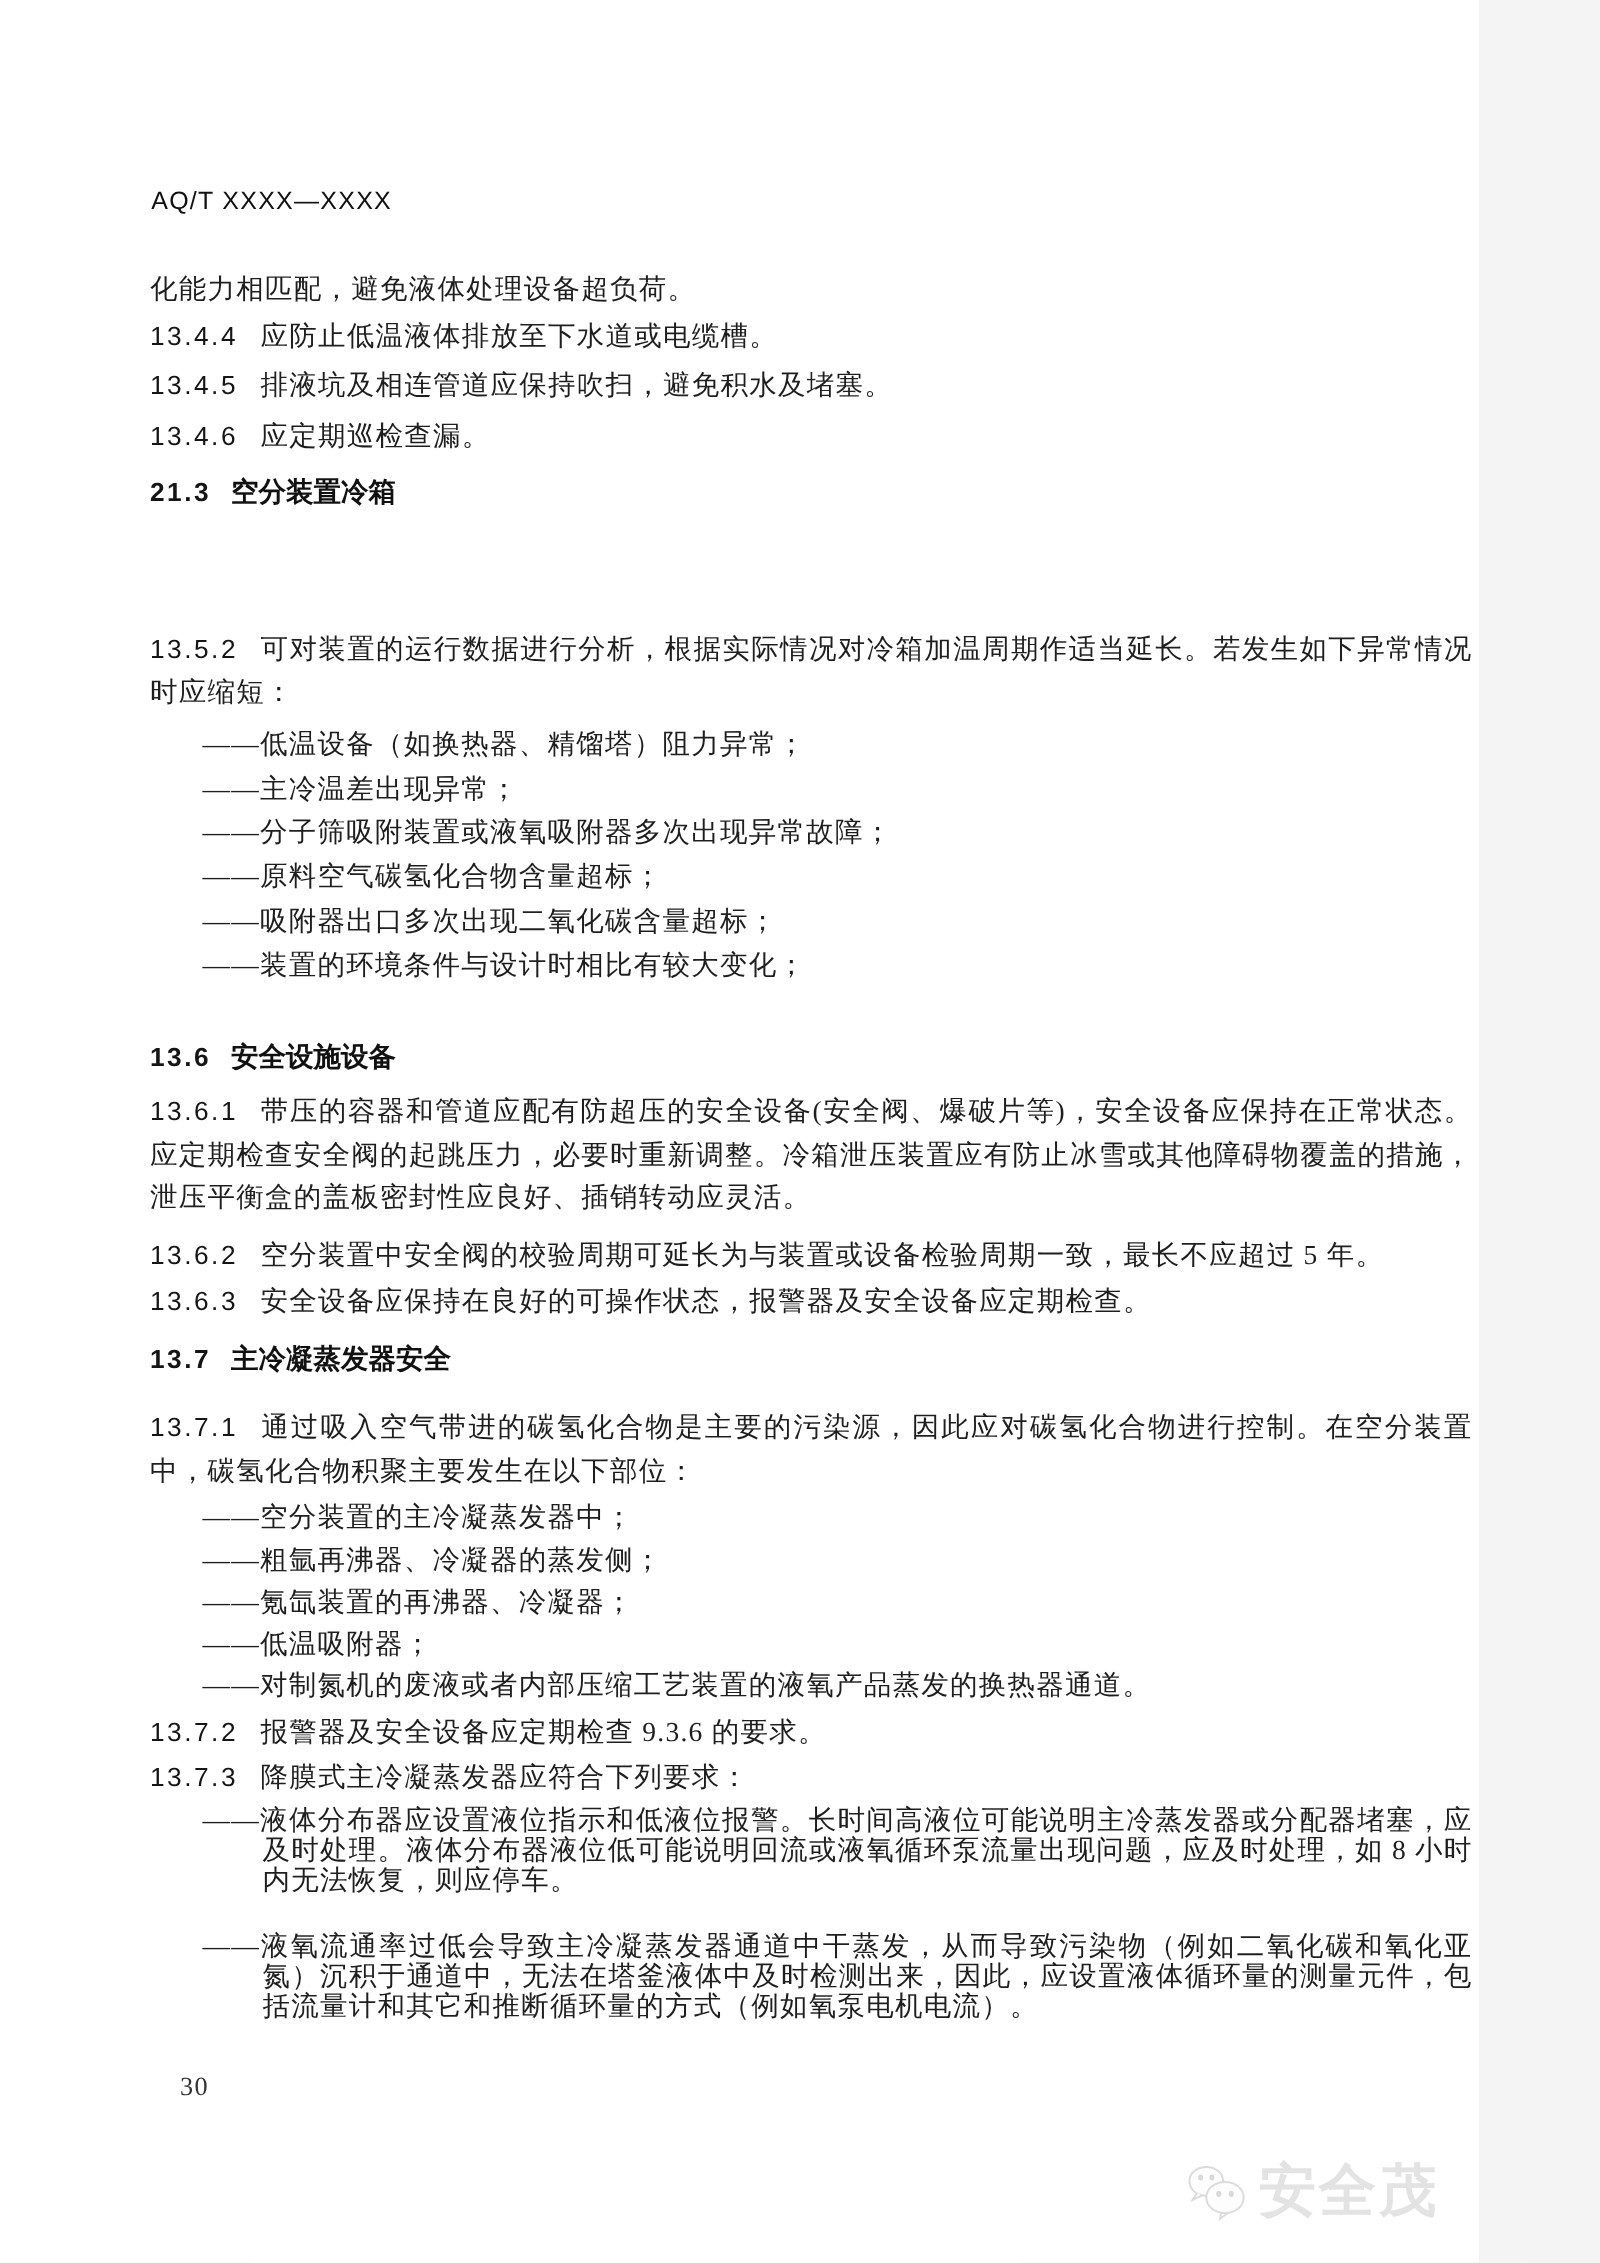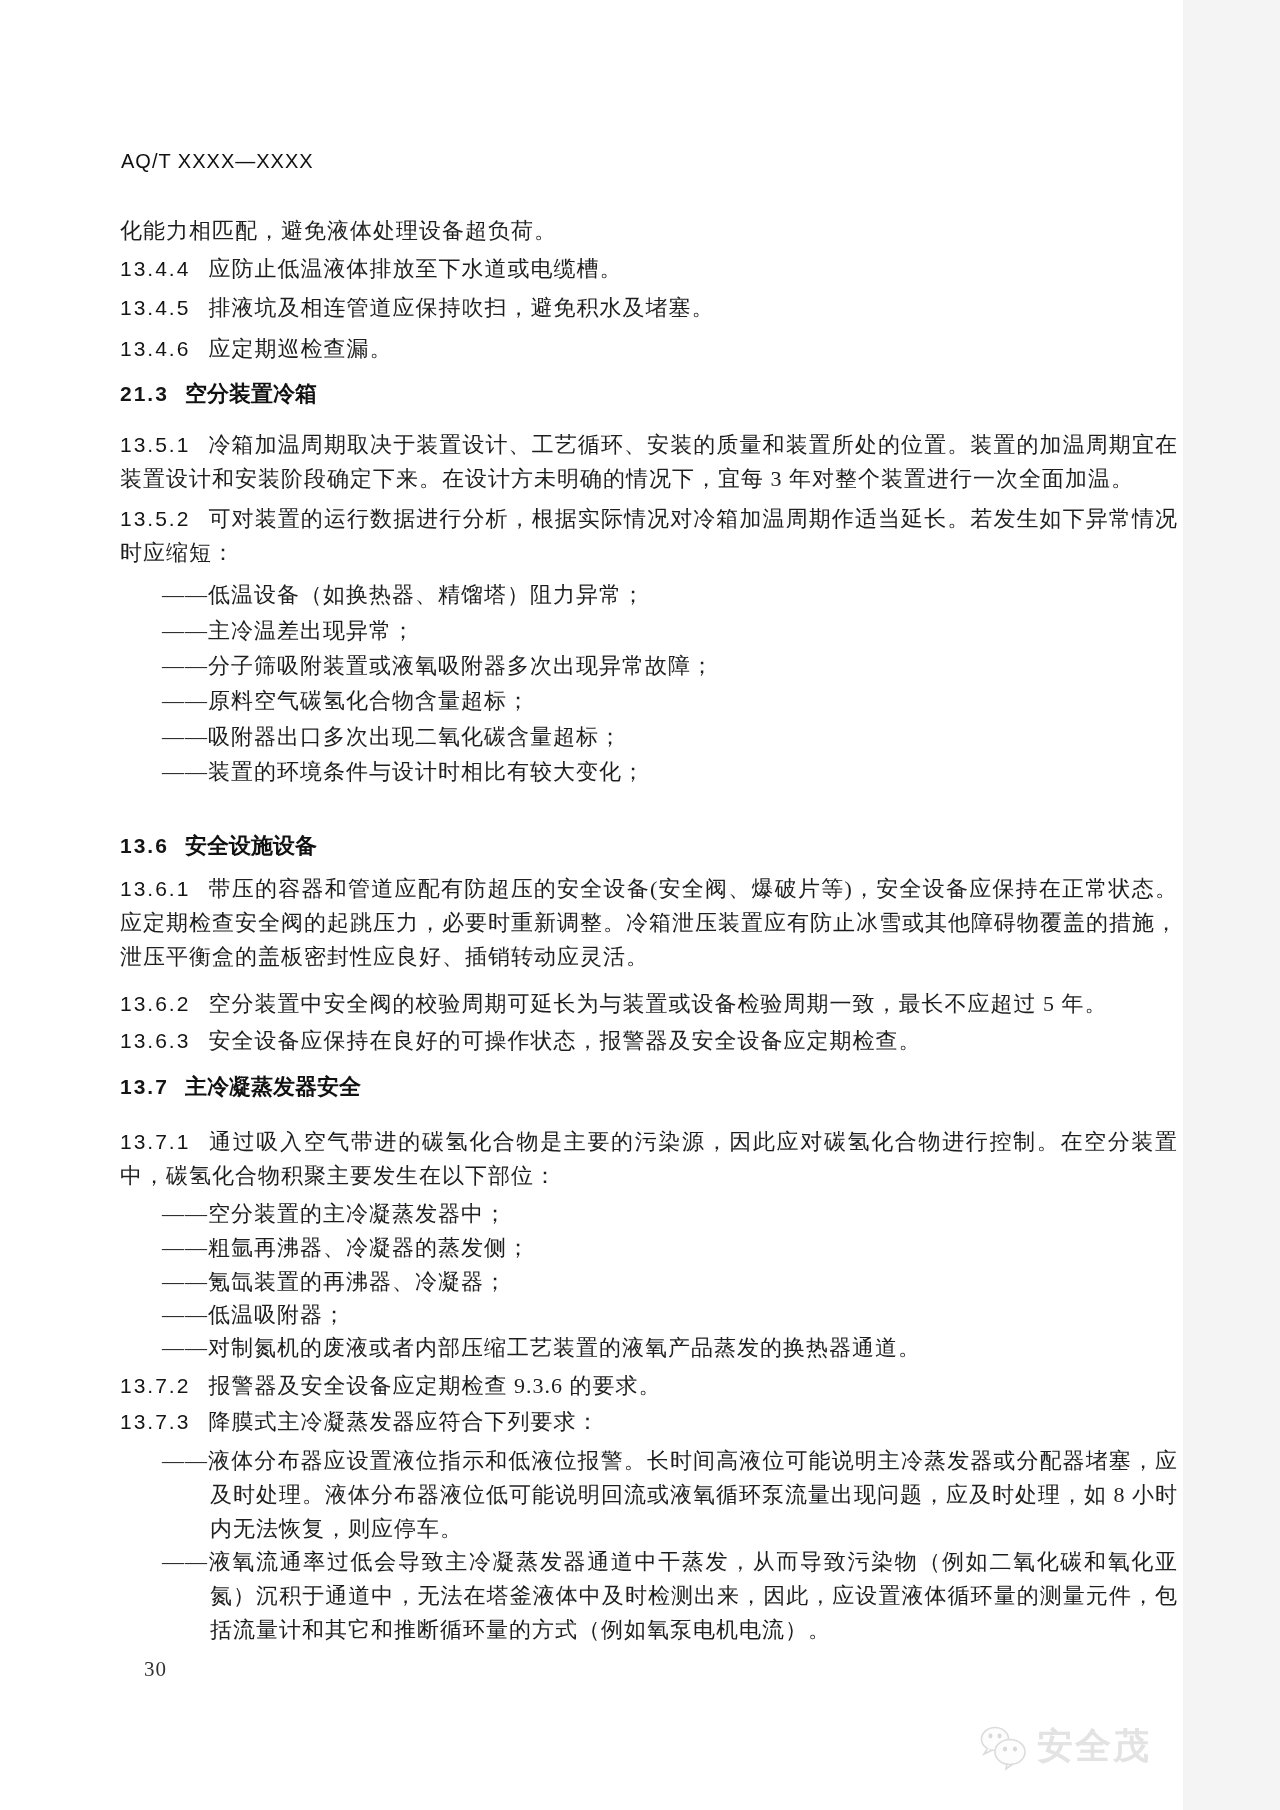--- a/index.html
+++ b/index.html
@@ -34,33 +34,33 @@
     font-size:22px;line-height:34px;font-weight:bold;white-space:nowrap;color:#111;
   }
   .sec-head .num{font-weight:bold;font-size:21px;margin-right:16px;}
   .dash-item{
     position:absolute;left:162px;
     font-size:22px;line-height:34px;white-space:nowrap;letter-spacing:1px;
   }
   .dash-multi{
     position:absolute;left:120px;width:1058px;
     box-sizing:border-box;padding-left:90px;text-indent:-48px;
-    font-size:22px;line-height:34px;text-align:justify;letter-spacing:1px;
+    font-size:22px;line-height:24px;text-align:justify;letter-spacing:1px;
   }
   .page-num{
     position:absolute;left:144px;top:1657px;
     font-size:21px;color:#333;letter-spacing:1px;
   }
   .watermark{
     position:absolute;right:32px;top:1722px;
     display:flex;align-items:center;gap:8px;
   }
   .watermark-text{
     font-family:Liberation Sans, sans-serif;
-    font-size:36px;font-weight:bold;color:#e3e3e3;
+    font-size:46px;font-weight:bold;color:#e3e3e3;
     text-shadow:0 1px 0 #ffffff;letter-spacing:2px;
   }
   .wm-icon{display:block;}
 </style>
 </head>
 <body>
 
 <div class="page">
 
   <div class="doc-head">AQ/T XXXX—XXXX</div>
@@ -76,23 +76,20 @@
   </div>
 
   <div class="line" style="top:332px">
     <span class="num">13.4.6</span><span>应定期巡检查漏。</span>
   </div>
 
   <div class="sec-head" style="top:377px">
     <span class="num">21.3</span><span>空分装置冷箱</span>
   </div>
 
-  <div class="para" style="top:428px">
-    <span class="num">13.5.1</span><span>冷箱加温周期取决于装置设计、工艺循环、安装的质量和装置所处的位置。装置的加温周期宜在装置设计和安装阶段确定下来。在设计方未明确的情况下，宜每 3 年对整个装置进行一次全面加温。</span>
-  </div>
 
   <div class="para" style="top:502px">
     <span class="num">13.5.2</span><span>可对装置的运行数据进行分析，根据实际情况对冷箱加温周期作适当延长。若发生如下异常情况时应缩短：</span>
   </div>
 
   <div class="dash-item" style="top:578px">——低温设备（如换热器、精馏塔）阻力异常；</div>
   <div class="dash-item" style="top:614px">——主冷温差出现异常；</div>
   <div class="dash-item" style="top:649px">——分子筛吸附装置或液氧吸附器多次出现异常故障；</div>
   <div class="dash-item" style="top:684px">——原料空气碳氢化合物含量超标；</div>
   <div class="dash-item" style="top:720px">——吸附器出口多次出现二氧化碳含量超标；</div>

